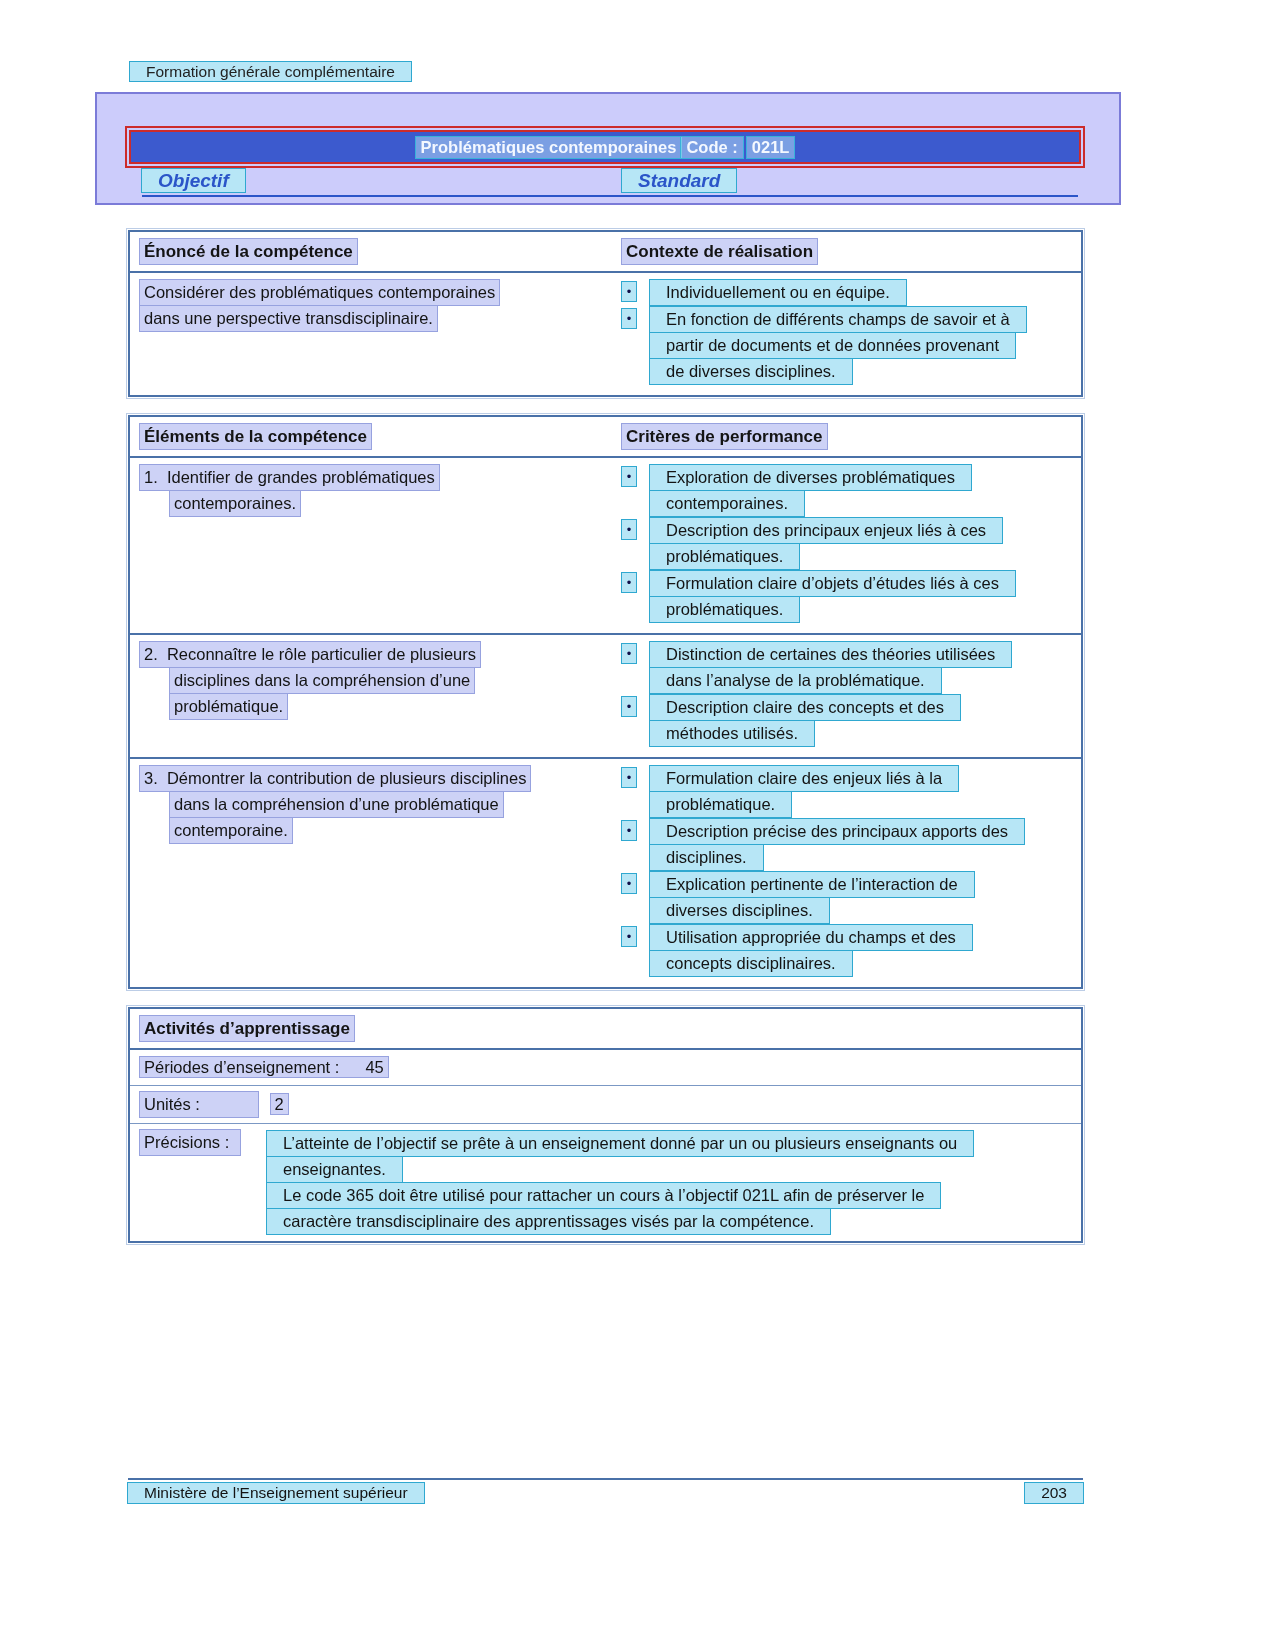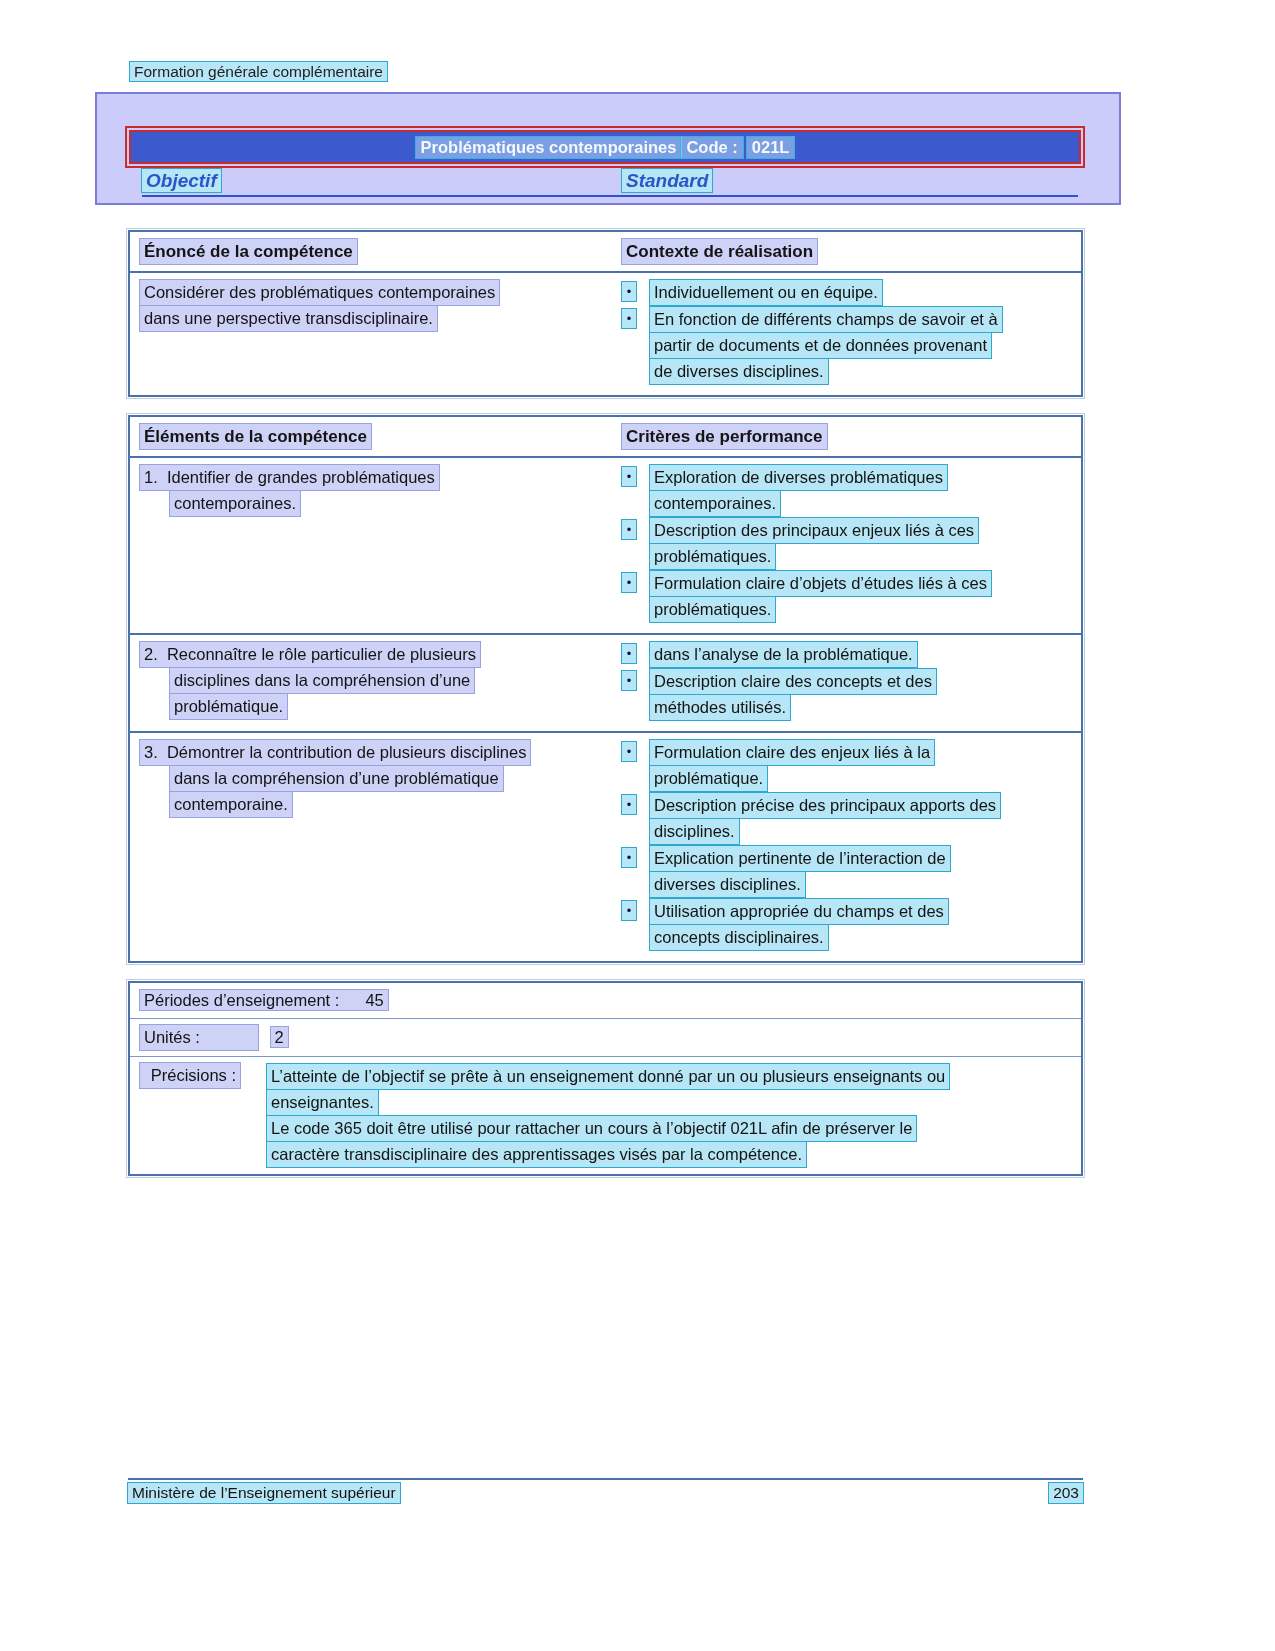--- a/index.html
+++ b/index.html
@@ -4,21 +4,21 @@
 <title>Problématiques contemporaines — 021L</title>
 <style>
   * { margin:0; padding:0; box-sizing:border-box; }
   html,body { background:#ffffff; }
   .page {
     position:relative; width:1275px; height:1651px; background:#ffffff;
     font-family:"Liberation Sans", sans-serif; color:#141414; overflow:hidden;
   }
 
   
-  .hl-c { background:#b7e6f6; box-shadow:0 0 0 1px #2fa8d0; padding:1px 4px; }
+  .hl-c { background:#b7e6f6; box-shadow:0 0 0 1px #2fa8d0; padding:1px 16px; }
   .hl-p { background:#cdd2f6; box-shadow:0 0 0 1px #97a2df; padding:1px 4px; }
   .hl-bar { background:rgba(185,228,248,.5); box-shadow:0 0 0 1px #38b2da; color:#f4f8ff; font-weight:bold; font-size:16.5px; padding:1px 5px; }
 
   .top-header { position:absolute; top:63px; left:130px; font-size:15.5px; color:#222; }
 
   
   .title-box {
     position:absolute; top:92px; left:95px; width:1026px; height:113px;
     background:#ccccfb; border:2px solid #7b7bd8;
   }
@@ -51,21 +51,21 @@
   .bl { flex:1; }
 
   
   .thead3 { border-bottom:2px solid #4a71a8; padding:6px 10px; font-size:17px; font-weight:bold; }
   .trow { padding:6px 10px; }
   .trow + .trow { border-top:1px solid #7b98c4; }
   .lbl-wide { display:inline-block; width:118px; }
   .gap-val { margin-left:26px; }
   .val-sep { margin-left:8px; }
   .prec { display:flex; align-items:flex-start; }
-  .prec-label { width:100px; margin-right:27px; display:inline-block;text-align:right; }
+  .prec-label { width:100px; margin-right:27px; display:inline-block; }
   .prec-lines { flex:1; }
 
   
   .footer-rule { position:absolute; top:1478px; left:128px; width:955px; border-top:2px solid #4a71a8; }
   .footer { position:absolute; top:1483px; left:128px; width:955px; display:flex; justify-content:space-between; font-size:15.5px; }
 </style>
 </head>
 <body>
 
 <div class="page">
@@ -170,20 +170,21 @@
       <div class="row">
         <div class="cl">
           <span class="line hl-p">2.  Reconnaître le rôle particulier de plusieurs</span>
           <span class="line hl-p ind">disciplines dans la compréhension d’une</span>
           <span class="line hl-p ind">problématique.</span>
         </div>
         <div class="cr">
           <div class="bullet">
             <span class="dot hl-c">•</span>
             <div class="bl">
+              <span class="line hl-c">Distinction de certaines des théories utilisées</span>
               <span class="line hl-c">dans l’analyse de la problématique.</span>
             </div>
           </div>
           <div class="bullet">
             <span class="dot hl-c">•</span>
             <div class="bl">
               <span class="line hl-c">Description claire des concepts et des</span>
               <span class="line hl-c">méthodes utilisés.</span>
             </div>
           </div>
@@ -223,20 +224,23 @@
             <div class="bl">
               <span class="line hl-c">Utilisation appropriée du champs et des</span>
               <span class="line hl-c">concepts disciplinaires.</span>
             </div>
           </div>
         </div>
       </div>
     </div>
 
     <div class="tbl">
+      <div class="thead3">
+        <span class="line hl-p">Activités d’apprentissage</span>
+      </div>
       <div class="trow">
         <span class="hl-p"><span>Périodes d’enseignement :</span><span class="gap-val">45</span></span>
       </div>
       <div class="trow">
         <span class="hl-p lbl-wide">Unités :</span>
         <span class="hl-p val-sep">2</span>
       </div>
       <div class="trow prec">
         <span class="hl-p prec-label">Précisions :</span>
         <div class="prec-lines">

